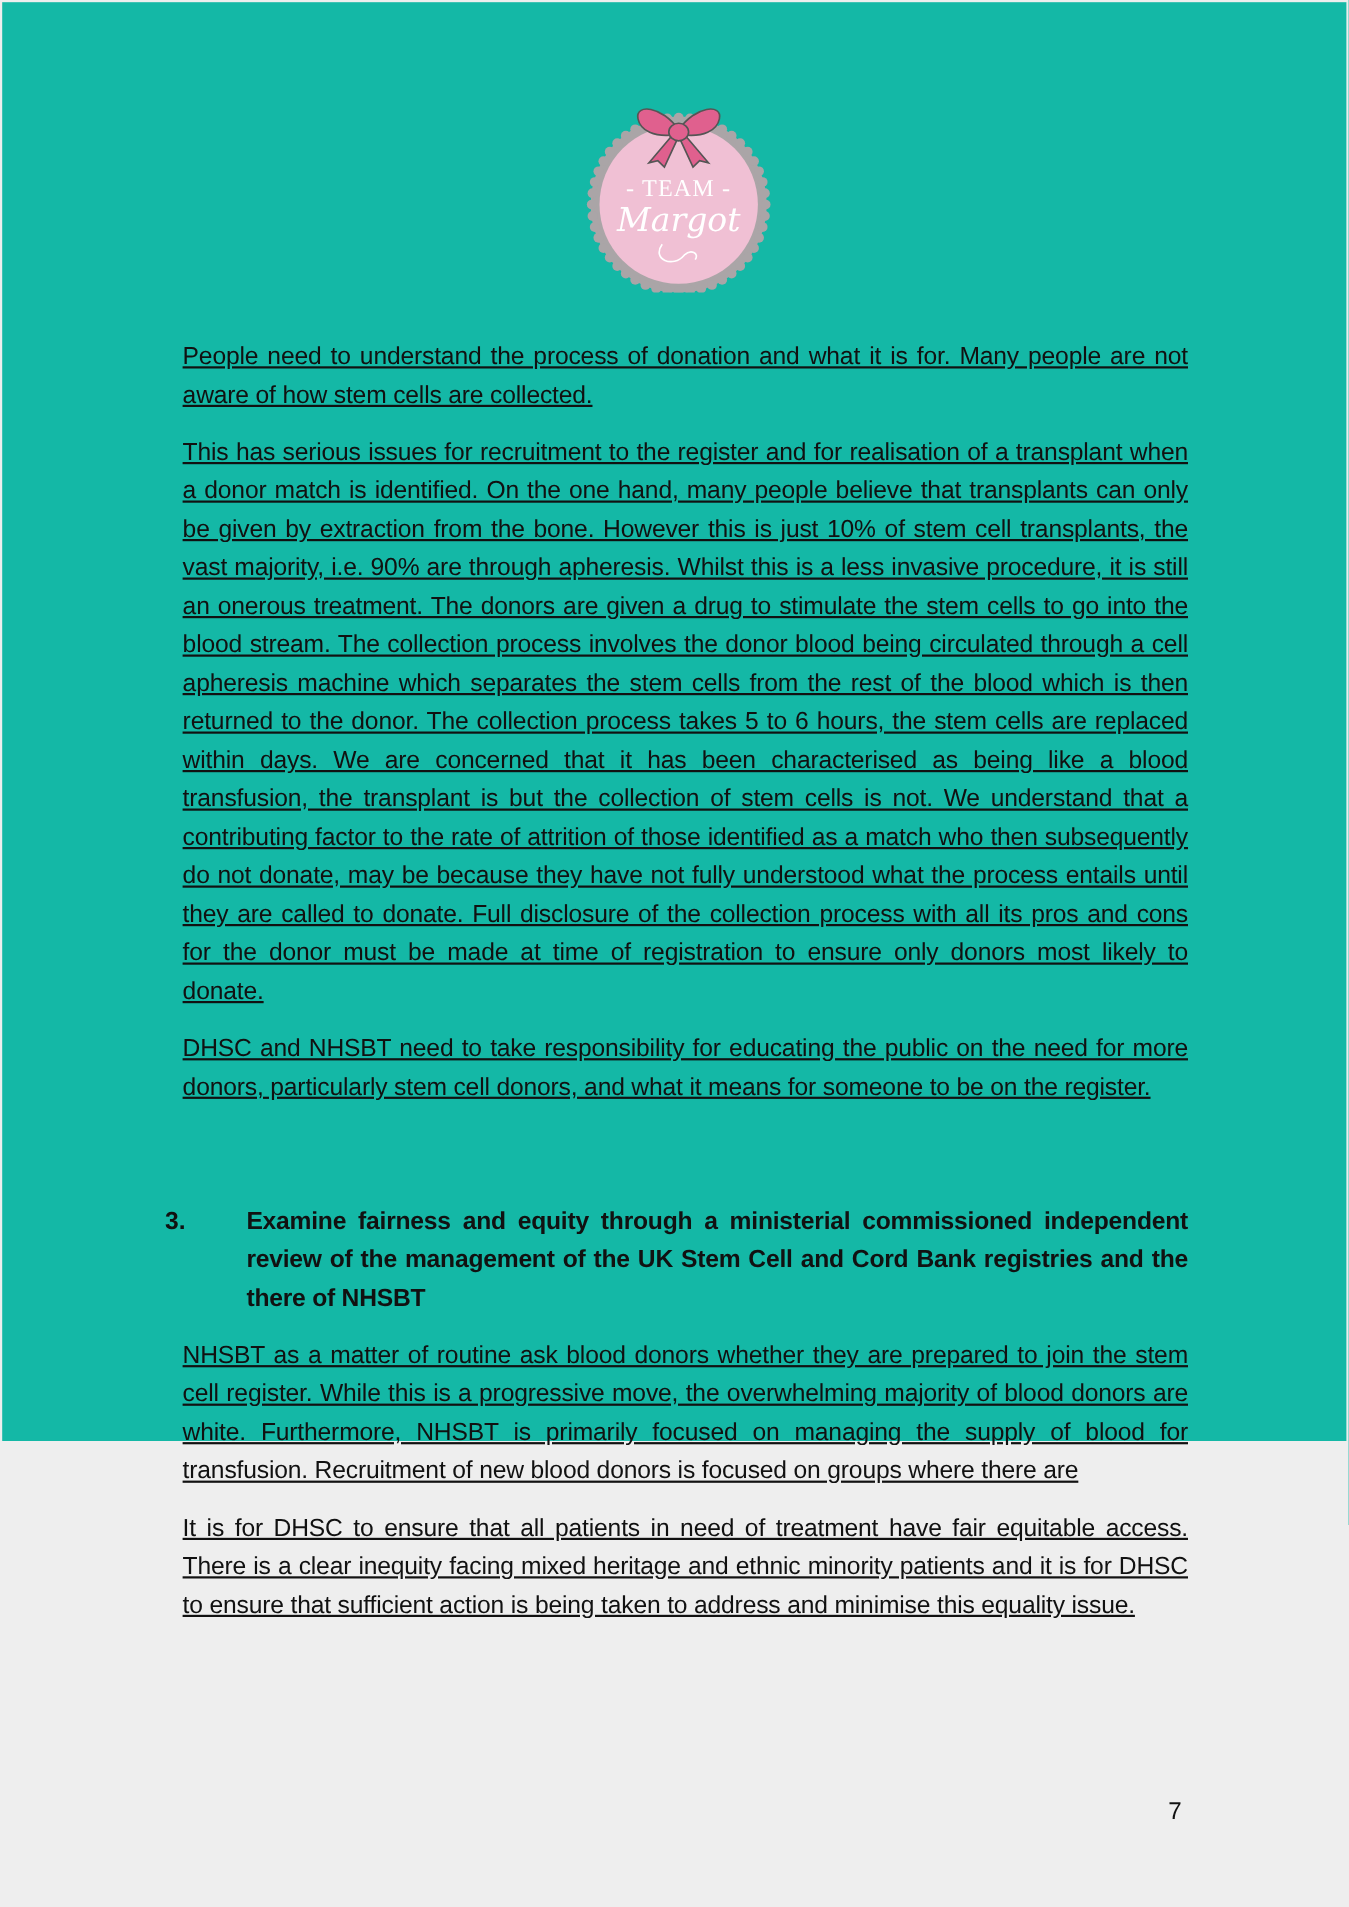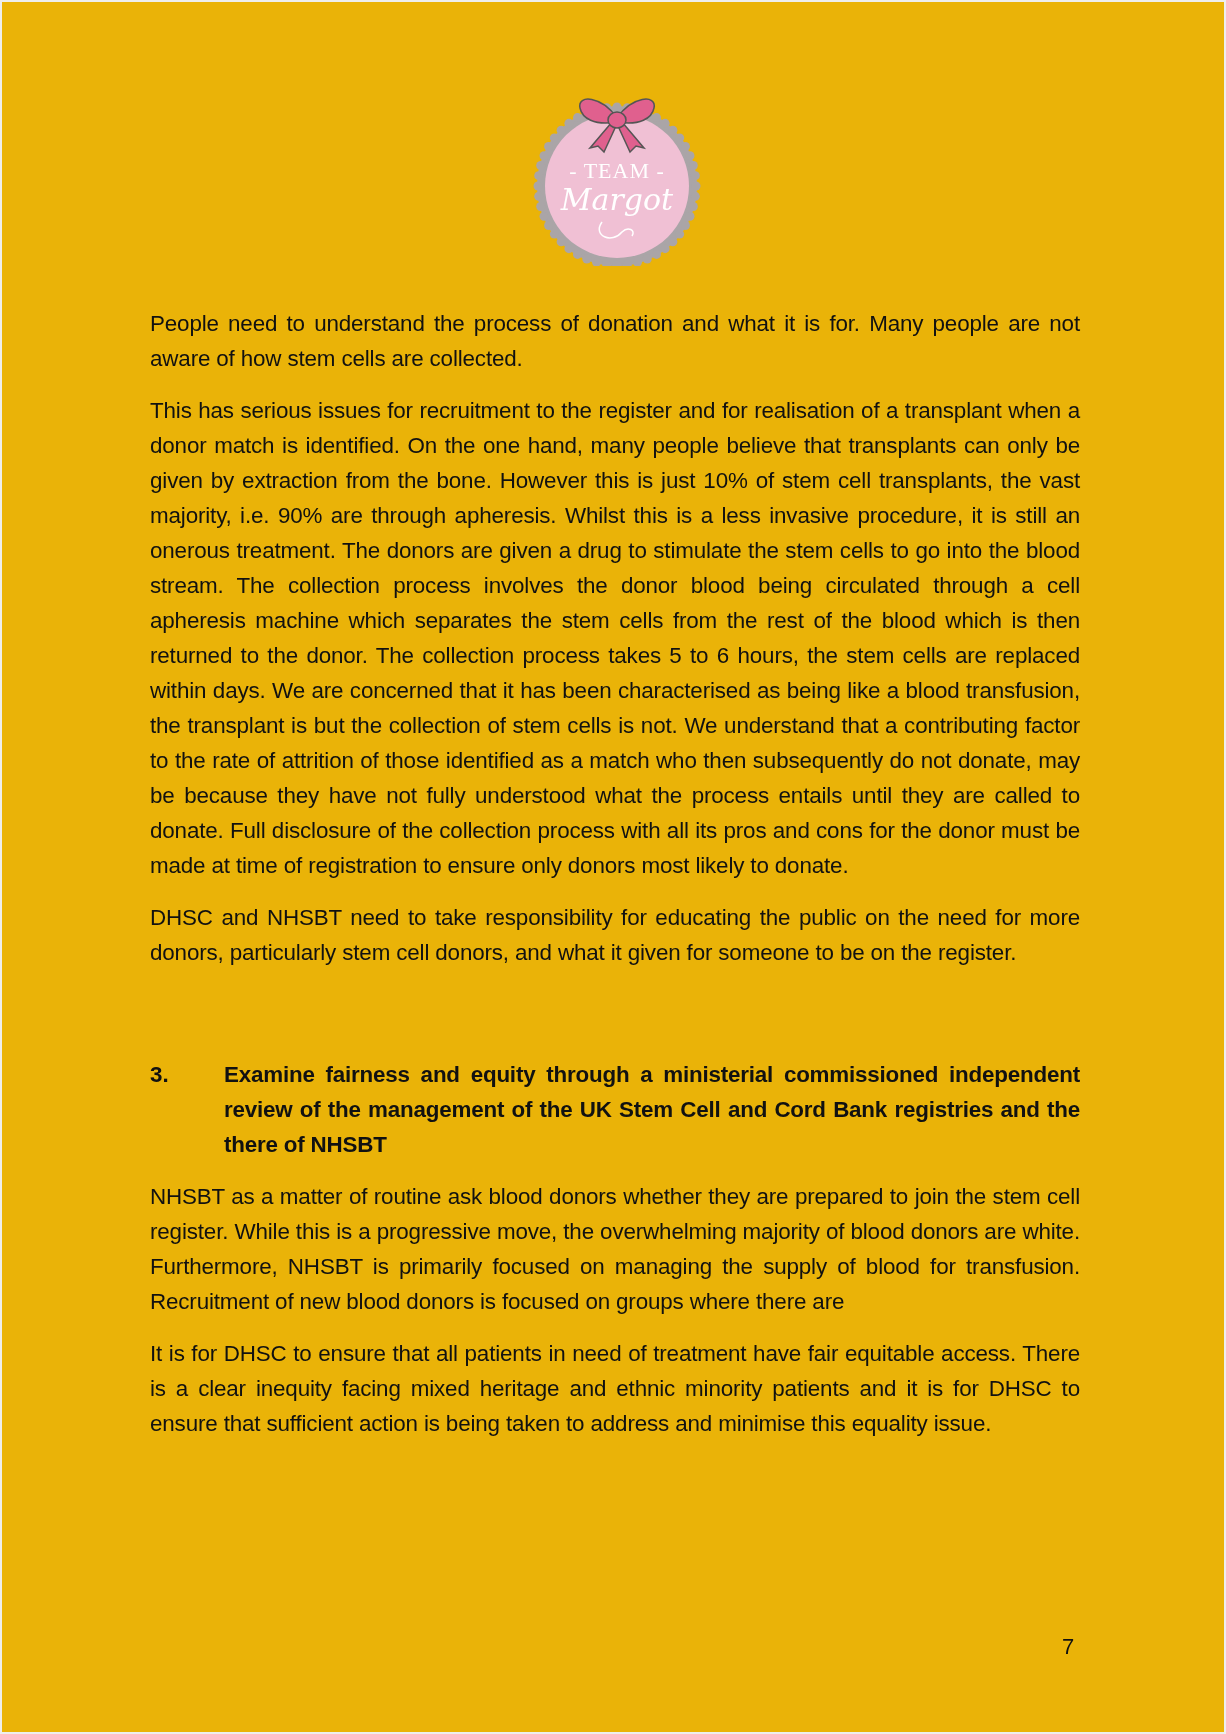--- a/index.html
+++ b/index.html
@@ -4,39 +4,40 @@
 <style>
   html, body { margin: 0; padding: 0; }
   body {
     width: 1226px; height: 1734px;
     background: #eeeeee;
     position: relative; overflow: hidden;
     font-family: "Liberation Sans", sans-serif;
   }
   .page {
     position: absolute; left: 2px; top: 2px;
-    width: 1222px; height: 1730px;
-    background: #eab308;
+    width: 1222px; height: 1308px;
+    background: #14b8a6;
   }
   .logo {
     position: absolute; left: 530px; top: 84px;
     width: 170px; height: 180px;
   }
   .content {
     position: absolute; left: 148px; top: 304px;
     width: 930px;
     color: #111111;
     font-size: 22.4px;
     line-height: 35px;
   }
   .content p {
-    margin: 0 0 17px 0;
+    margin: 0 0 17px 16px;
     text-align: justify;
     text-align-last: left;
     letter-spacing: -0.15px;
+    text-decoration: underline;
   }
   .spacer { height: 70px; }
   .heading {
     display: flex; font-weight: bold; margin: 0 0 17px 0;
   }
   .heading .num { width: 74px; flex: 0 0 74px; }
   .heading .text { flex: 1; text-align: justify; text-align-last: left; letter-spacing: -0.2px; }
   .page-number {
     position: absolute; left: 1060px; top: 1632px;
     font-size: 22px; color: #111111;
@@ -115,21 +116,21 @@
       </g>
       <text x="85" y="92" text-anchor="middle" fill="#ffffff" font-family="Liberation Serif, serif" font-size="22" letter-spacing="1">- TEAM -</text>
       <text x="85" y="124" text-anchor="middle" fill="#ffffff" font-family="DejaVu Serif, serif" font-style="italic" font-size="30">Margot</text>
       <path d="M70 136 C 60 150, 80 158, 90 146 C 96 140, 104 144, 100 150" fill="none" stroke="#ffffff" stroke-width="1.5"></path>
     </svg>
   </div>
 
   <div class="content">
     <p>People need to understand the process of donation and what it is for. Many people are not aware of how stem cells are collected.</p>
     <p>This has serious issues for recruitment to the register and for realisation of a transplant when a donor match is identified. On the one hand, many people believe that transplants can only be given by extraction from the bone. However this is just 10% of stem cell transplants, the vast majority, i.e. 90% are through apheresis.  Whilst this is a less invasive procedure, it is still an onerous treatment. The donors are given a drug to stimulate the stem cells to go into the blood stream. The collection process involves the donor blood being circulated through a cell apheresis machine which separates the stem cells from the rest of the blood which is then returned to the donor. The collection process takes 5 to 6 hours, the stem cells are replaced within days. We are concerned that it has been characterised as being like a blood transfusion, the transplant is but the collection of stem cells is not. We understand that a contributing factor to the rate of attrition of those identified as a match who then subsequently do not donate, may be because they have not fully understood what the process entails until they are called to donate. Full disclosure of the collection process with all its pros and cons for the donor must be made at time of registration to ensure only donors most likely to donate.</p>
-    <p>DHSC and NHSBT need to take responsibility for educating the public on the need for more donors, particularly stem cell donors, and what it given for someone to be on the register.</p>
+    <p>DHSC and NHSBT need to take responsibility for educating the public on the need for more donors, particularly stem cell donors, and what it means for someone to be on the register.</p>
 
     <div class="spacer"></div>
 
     <div class="heading">
       <span class="num">3.</span>
       <span class="text">Examine fairness and equity through a ministerial commissioned independent review of the management of the UK Stem Cell and Cord Bank registries and the there of NHSBT</span>
     </div>
 
     <p>NHSBT as a matter of routine ask blood donors whether they are prepared to join the stem cell register. While this is a progressive move, the overwhelming majority of blood donors are white. Furthermore, NHSBT is primarily focused on managing the supply of blood for transfusion. Recruitment of new blood donors is focused on groups where there are</p>
     <p>It is for DHSC to ensure that all patients in need of treatment have fair equitable access. There is a clear inequity facing mixed heritage and ethnic minority patients and it is for DHSC to ensure that sufficient action is being taken to address and minimise this equality issue.</p>

